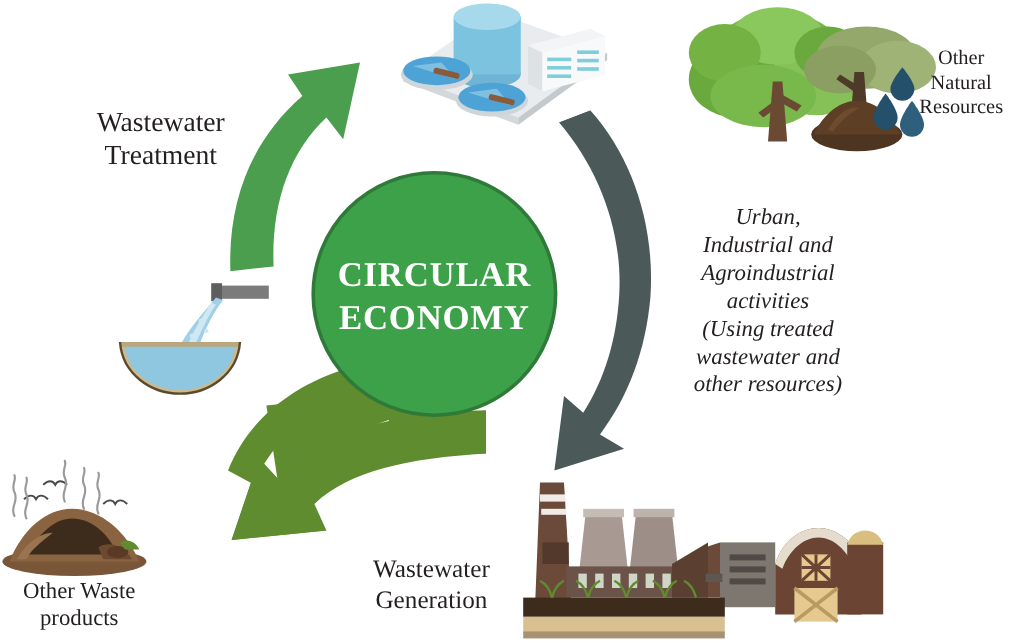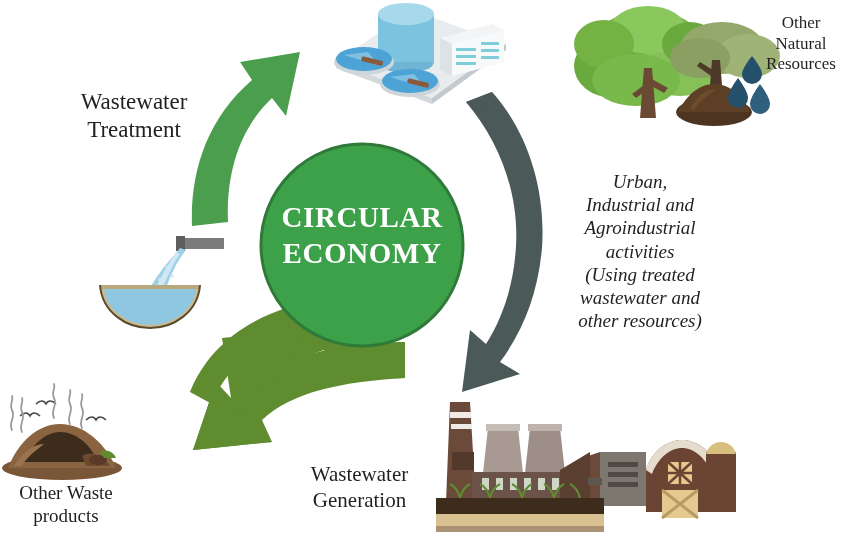--- a/index.html
+++ b/index.html
@@ -33,21 +33,21 @@
     font-family: "Liberation Serif", "DejaVu Serif", serif;
   }
   #label-wastewater-treatment {
     left: 28px;
     top: 88px;
     width: 212px;
     font-size: 23px;
   }
   #label-other-natural-resources {
     left: 752px;
-    top: 13px;
+    top: 38px;
     width: 98px;
     font-size: 17px;
   }
   #label-urban-industrial {
     left: 540px;
     top: 170px;
     width: 200px;
     font-size: 19px;
     font-style: italic;
   }
@@ -59,21 +59,21 @@
   }
   #label-other-waste-products {
     left: -4px;
     top: 481px;
     width: 140px;
     font-size: 19px;
   }
   #center-text {
     position: absolute;
     left: 262px;
-    top: 199px;
+    top: 211px;
     width: 200px;
     text-align: center;
     color: #ffffff;
     font-weight: bold;
     font-size: 29px;
     line-height: 1.25;
     letter-spacing: 0.6px;
     white-space: pre-line;
     font-family: "Liberation Serif", "DejaVu Serif", serif;
   }

